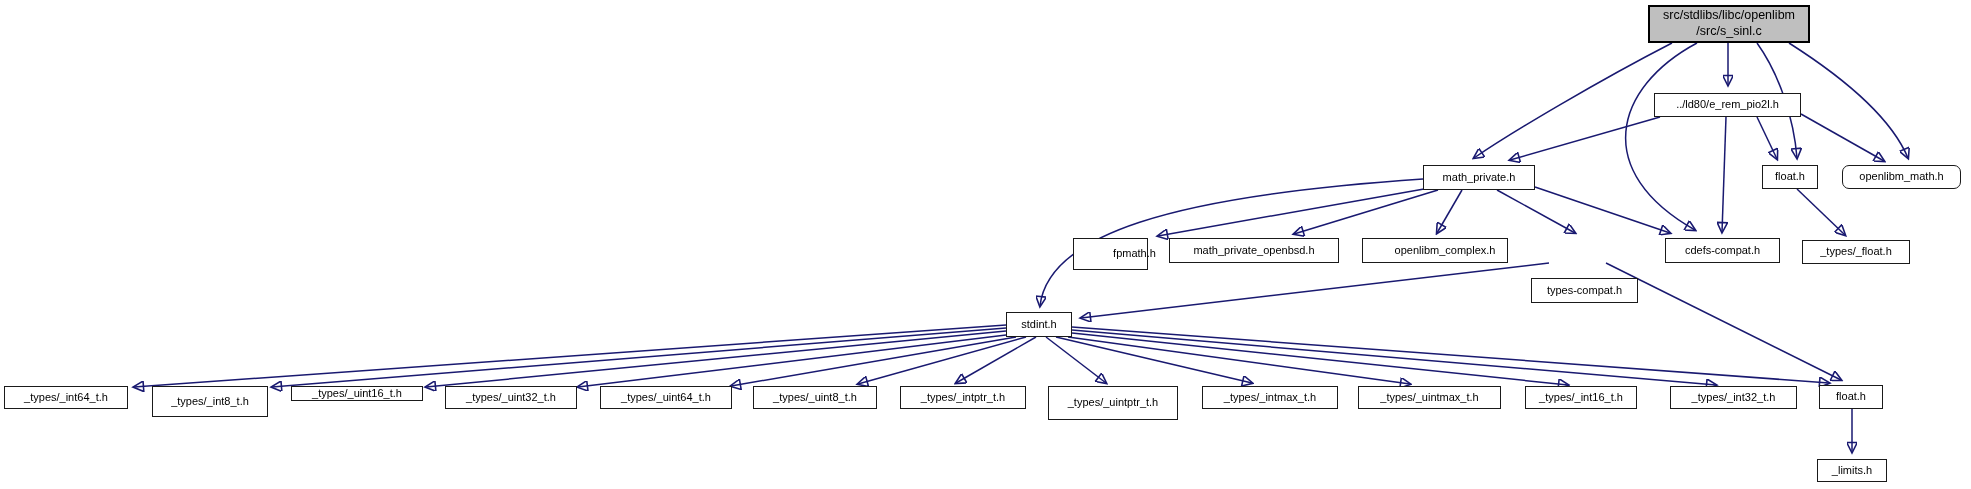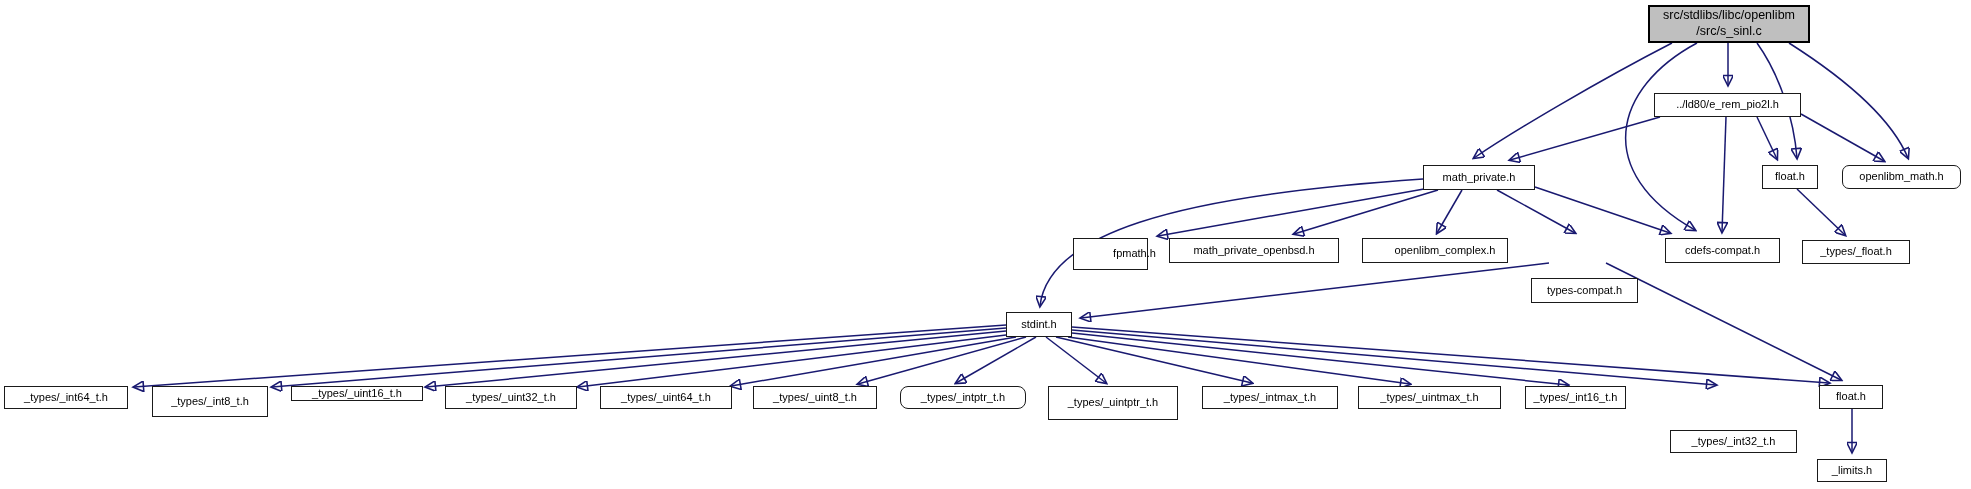--- a/index.html
+++ b/index.html
@@ -88,22 +88,22 @@
   <div class="node" style="left:1531px;top:238px;width:107px;height:25px;margin-top:40px;">types-compat.h</div>
   <div class="node" style="left:1665px;top:238px;width:115px;height:25px;">cdefs-compat.h</div>
   <div class="node" style="left:1802px;top:240px;width:108px;height:24px;">_types/_float.h</div>
   <div class="node" style="left:1006px;top:312px;width:66px;height:25px;">stdint.h</div>
   <div class="node" style="left:4px;top:386px;width:124px;height:23px;">_types/_int64_t.h</div>
   <div class="node" style="left:152px;top:386px;width:116px;height:31px;">_types/_int8_t.h</div>
   <div class="node" style="left:291px;top:386px;width:132px;height:15px;">_types/_uint16_t.h</div>
   <div class="node" style="left:445px;top:386px;width:132px;height:23px;">_types/_uint32_t.h</div>
   <div class="node" style="left:600px;top:386px;width:132px;height:23px;">_types/_uint64_t.h</div>
   <div class="node" style="left:753px;top:386px;width:124px;height:23px;">_types/_uint8_t.h</div>
-  <div class="node" style="left:900px;top:386px;width:126px;height:23px;border-radius:8px;">_types/_intptr_t.h</div>
+  <div class="node" style="left:900px;top:386px;width:126px;height:23px;">_types/_intptr_t.h</div>
   <div class="node" style="left:1048px;top:386px;width:130px;height:34px;">_types/_uintptr_t.h</div>
   <div class="node" style="left:1202px;top:386px;width:136px;height:23px;">_types/_intmax_t.h</div>
   <div class="node" style="left:1358px;top:386px;width:143px;height:23px;">_types/_uintmax_t.h</div>
-  <div class="node" style="left:1525px;top:386px;width:101px;height:23px;">_types/_int16_t.h</div>
-  <div class="node" style="left:1670px;top:386px;width:127px;height:23px;margin-top:44px;">_types/_int32_t.h</div>
+  <div class="node" style="left:1525px;top:386px;width:112px;height:23px;">_types/_int16_t.h</div>
+  <div class="node" style="left:1670px;top:386px;width:127px;height:23px;">_types/_int32_t.h</div>
   <div class="node" style="left:1819px;top:385px;width:64px;height:24px;">float.h</div>
   <div class="node" style="left:1817px;top:459px;width:70px;height:23px;">_limits.h</div>
 
 </div>
 
 </body></html>

